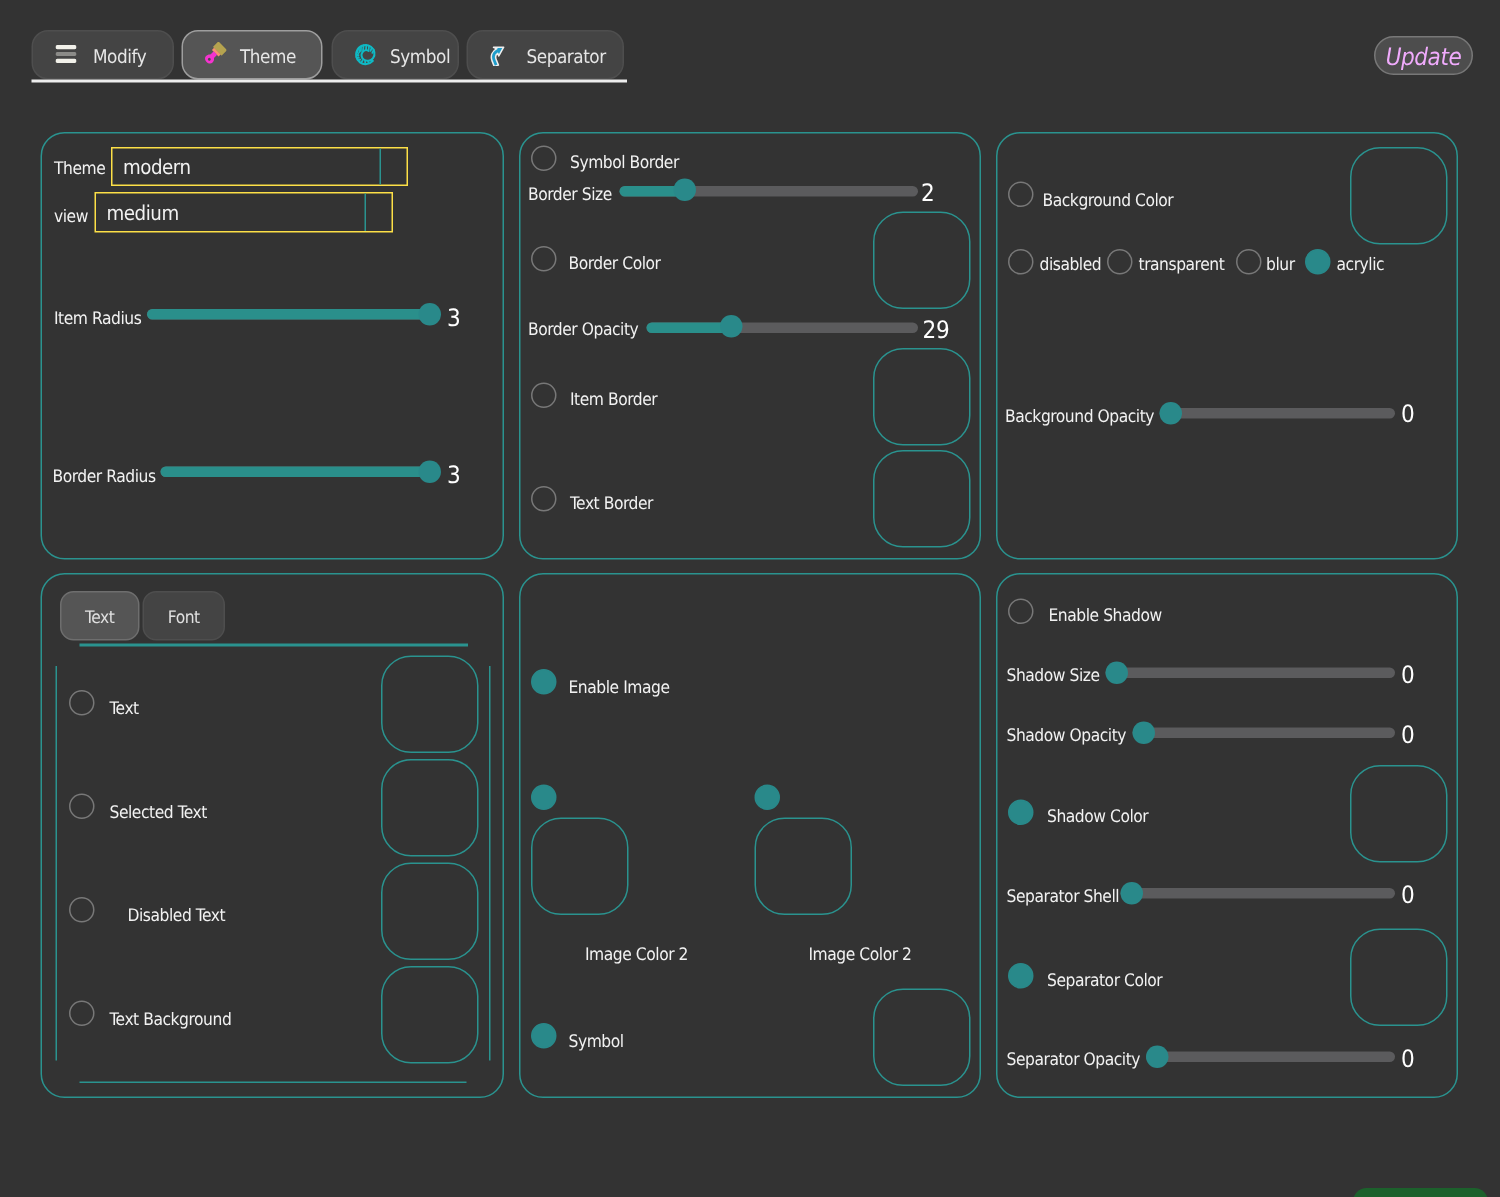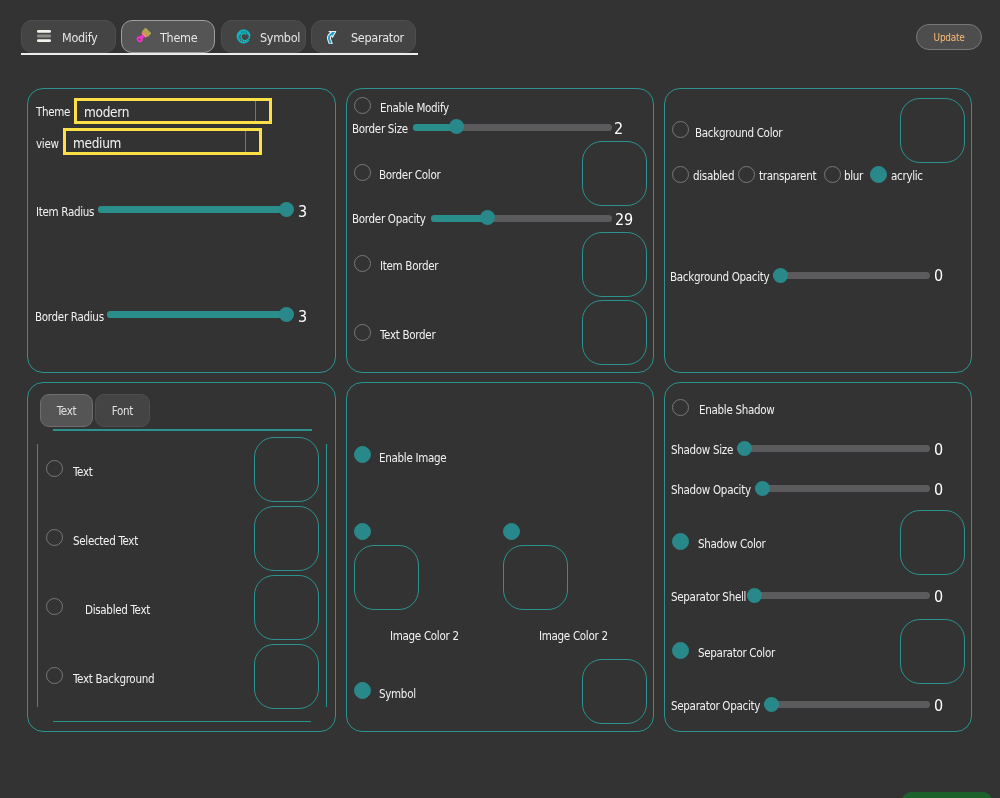--- a/index.html
+++ b/index.html
@@ -13,38 +13,38 @@
   }
   
   .tab { position:absolute; top:20px; height:33px; border-radius:11px;
          display:flex; align-items:center; gap:10px; padding:0 15px;
          background:#444444; border:1px solid #4e4e4e; }
   .tab.active { background:#555555; border:1px solid #9e9e9e; }
   .tab .lbl { font-size:12.5px; letter-spacing:-0.3px; color:#e6e6e6; white-space:nowrap; position:relative; top:1px; }
   .tabline { position:absolute; left:21px; top:53px; height:2px; background:#ededed; }
   .updbtn { position:absolute; border-radius:13px; background:#4d4d4d;
             border:1px solid #787878; display:flex; align-items:center;
-            justify-content:center; font-size:10px; letter-spacing:-0.3px; color:#fdba74; }
+            justify-content:center; font-size:16px; letter-spacing:-0.3px; color:#f0abfc;font-style:italic; }
 
   
   .panel { position:absolute; border:1px solid #2a938f; border-radius:16px; }
 
   
   .lab   { position:absolute; font-size:11.5px; letter-spacing:-0.3px; color:#f2f2f2;
            white-space:nowrap; line-height:15px; }
   .toggle{ position:absolute; width:17px; height:17px; border-radius:50%;
            border:1.2px solid #787878; background:transparent; }
   .toggle.on { background:#29898a; border:1.3px solid #29898a; }
   .swatch{ position:absolute; border:1px solid #2a938f; border-radius:20px; }
   .track { position:absolute; height:7px; border-radius:3.5px; background:#5b5b5d; }
   .fill  { position:absolute; height:7px; border-radius:3.5px; background:#2a8f8b; }
   .thumb { position:absolute; width:15px; height:15px; border-radius:50%; background:#29898a; }
   .val   { position:absolute; font-size:16px; letter-spacing:-0.2px; color:#ffffff;
            white-space:nowrap; line-height:16px; }
-  .combo { position:absolute; border:3px solid #fde047; }
+  .combo { position:absolute; border:1px solid #fde047; }
   .combo .txt { position:absolute; left:7px; top:50%; transform:translateY(-44%);
                 font-size:13.5px; letter-spacing:-0.3px; color:#f2f2f2; }
   .combo .div { position:absolute; top:0; bottom:0; width:1px; background:#2a938f; }
   .stab  { position:absolute; height:29px; border-radius:9px; display:flex;
            align-items:center; justify-content:center; font-size:11.5px;
            letter-spacing:-0.3px; color:#e0e0e0; background:#444444; border:1px solid #4e4e4e; }
   .stab.active { background:#555555; border:1px solid #6e6e6e; }
   .hr    { position:absolute; height:1px; background:#2a938f; }
   .innerbox { position:absolute; border:1px solid #2a938f; }
   .savebtn { position:absolute; border-radius:9px; background:#1c612c;
@@ -149,21 +149,21 @@
 
 <span class="lab" style="left:35px;top:310px;">Border Radius</span>
 <div class="track" style="left:107px;top:311px;width:179px;"></div>
 <div class="fill" style="left:107px;top:311px;width:179px;"></div>
 <div class="thumb" style="left:279px;top:307px;"></div>
 <span class="val" style="left:298px;top:309px;">3</span>
 
 <div class="panel" style="left:346px;top:88px;width:308px;height:285px;"></div>
 
 <div class="toggle" style="left:354px;top:97px;"></div>
-<span class="lab" style="left:380px;top:101px;">Enable Modify</span>
+<span class="lab" style="left:380px;top:101px;">Symbol Border</span>
 
 <span class="lab" style="left:352px;top:122px;">Border Size</span>
 <div class="track" style="left:413px;top:124px;width:199px;"></div>
 <div class="fill" style="left:413px;top:124px;width:45px;"></div>
 <div class="thumb" style="left:449px;top:119px;"></div>
 <span class="val" style="left:614px;top:121px;">2</span>
 
 <div class="toggle" style="left:354px;top:164px;"></div>
 <span class="lab" style="left:379px;top:168px;">Border Color</span>
 <div class="swatch" style="left:582px;top:141px;width:65px;height:65px;"></div>

